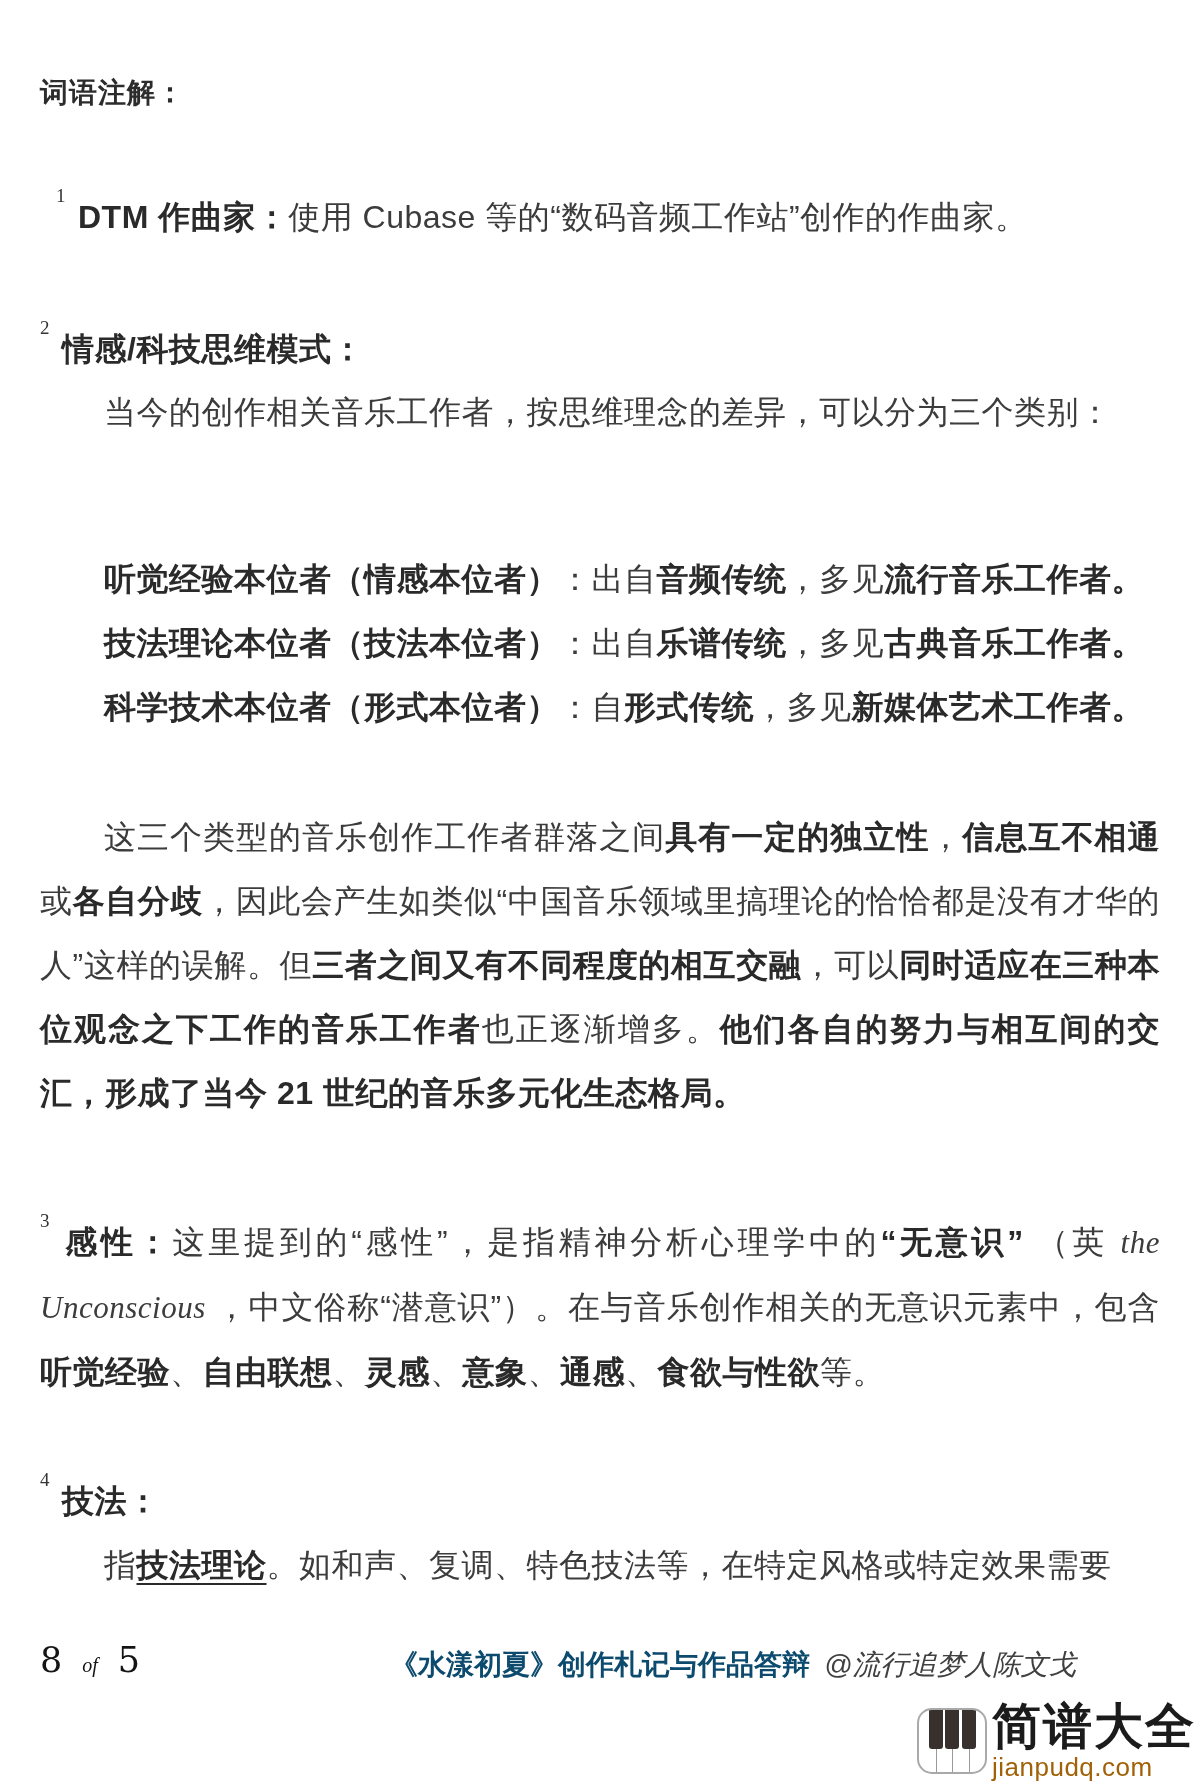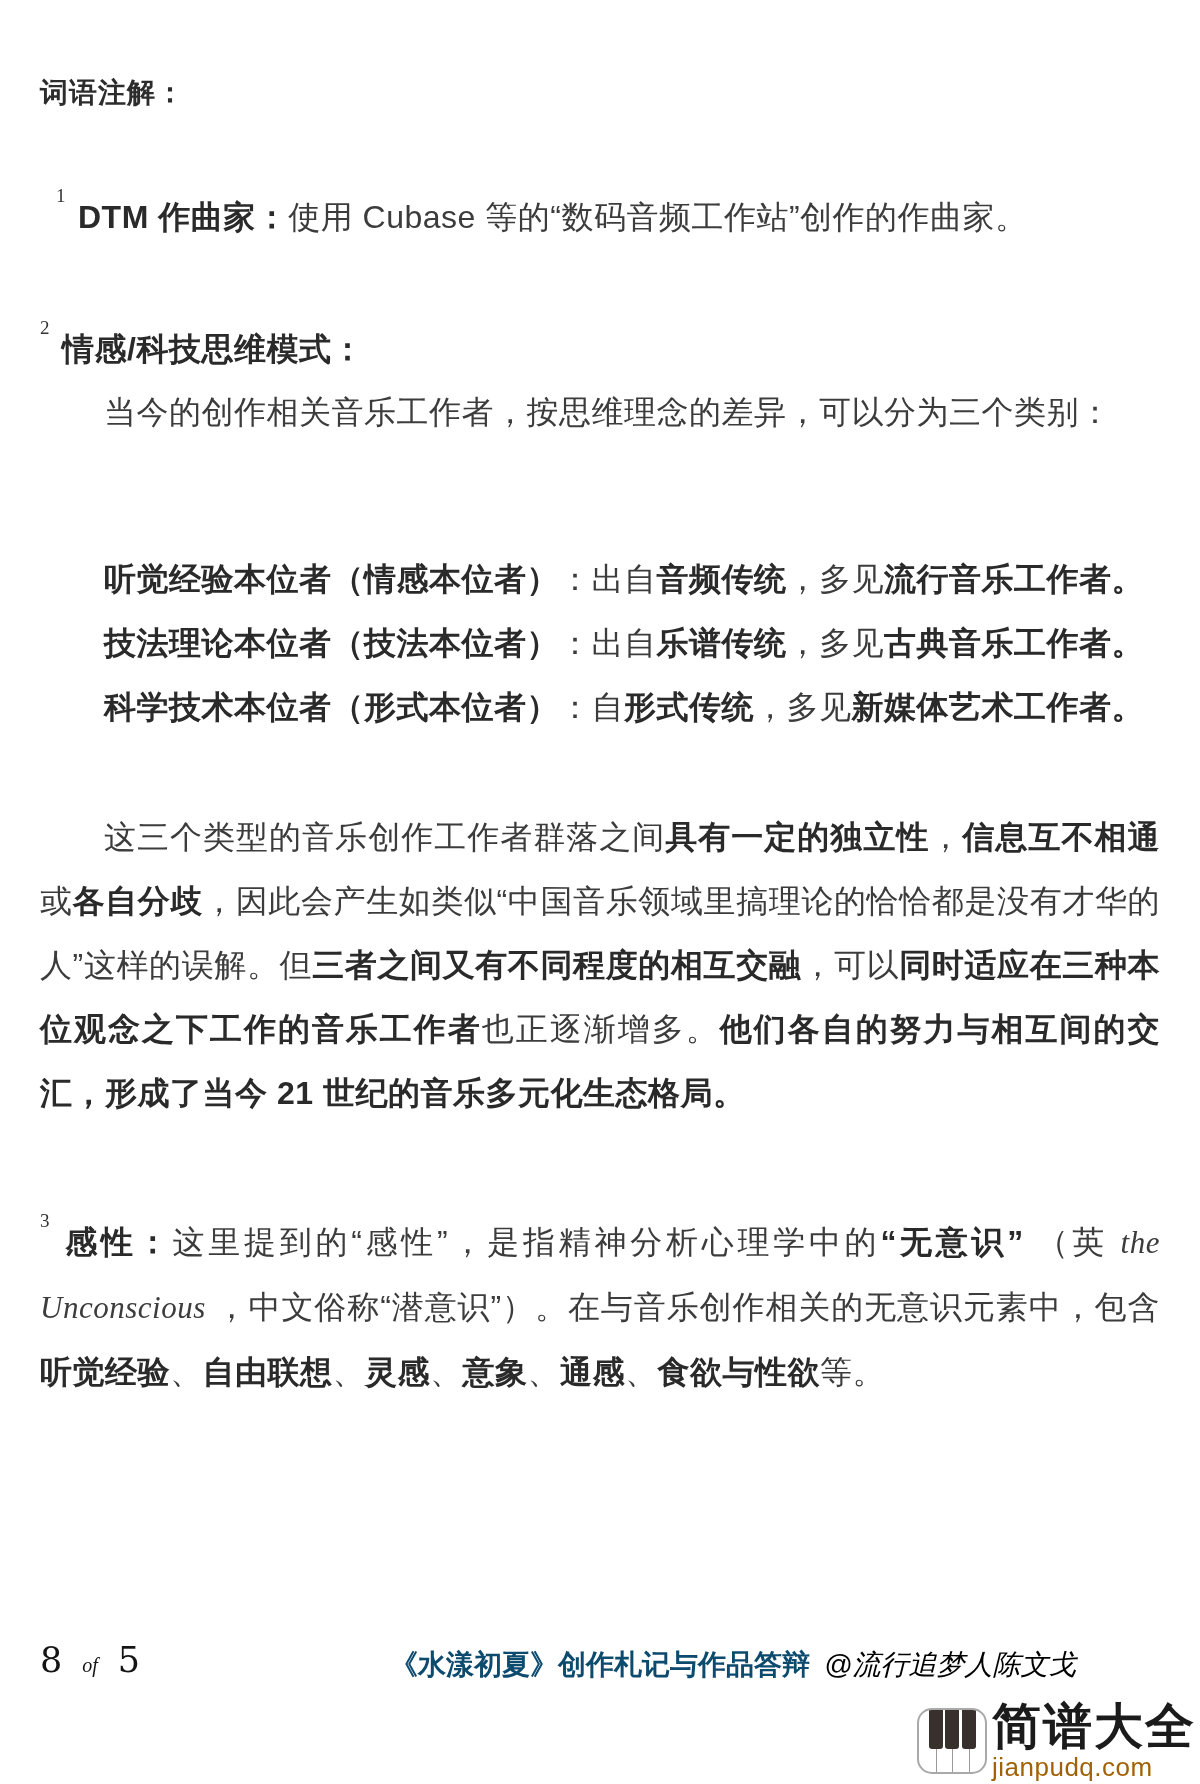--- a/index.html
+++ b/index.html
@@ -72,21 +72,21 @@
     font-size: 20px;
     margin: 0 20px;
   }
   .doc-info {
     position: absolute;
     left: 350px; top: 6px;
     font-size: 28px;
     white-space: nowrap;
   }
   .doc-title { font-weight: 700; color: #0c4a6e; margin-top: 12px; }
-  .doc-author { font-style: italic; color: #000000; margin-left: 14px; font-weight: 400; }
+  .doc-author { font-style: italic; color: #404040; margin-left: 14px; font-weight: 400; }
 
   .watermark {
     position: absolute;
     right: 4px; bottom: 4px;
     display: flex;
     align-items: center;
     gap: 5px;
   }
   .wm-icon {
     width: 70px; height: 66px;
@@ -153,20 +153,24 @@
       <p class="para ind"><span class="b">科学技术本位者（形式本位者）</span><span>：自</span><span class="b">形式传统</span><span>，多见</span><span class="b">新媒体艺术工作者。</span></p>
     </div>
 
     <p class="para ind gap-big"><span>这三个类型的音乐创作工作者群落之间</span><span class="b">具有一定的独立性</span><span>，</span><span class="b">信息互不相通</span><span>或</span><span class="b">各自分歧</span><span>，因此会产生如类似“中国音乐领域里搞理论的恰恰都是没有才华的人”这样的误解。但</span><span class="b">三者之间又有不同程度的相互交融</span><span>，可以</span><span class="b">同时适应在三种本位观念之下工作的音乐工作者</span><span>也正逐渐增多。</span><span class="b">他们各自的努力与相互间的交汇，形成了当今 21 世纪的音乐多元化生态格局。</span></p>
   </div>
 
   <div class="gap-fn3">
     <p class="para"><sup class="fn-marker">3</sup><span><span class="b">感性：</span><span>这里提到的“感性”，是指精神分析心理学中的</span><span class="b">“无意识”</span><span> （英 </span><span class="i serif">the Unconscious</span><span> ，中文俗称“潜意识”）。在与音乐创作相关的无意识元素中，包含</span><span class="b">听觉经验</span><span>、</span><span class="b">自由联想</span><span>、</span><span class="b">灵感</span><span>、</span><span class="b">意象</span><span>、</span><span class="b">通感</span><span>、</span><span class="b">食欲与性欲</span><span>等。</span></span></p>
   </div>
 
+  <div class="gap-fn4">
+    <p class="para"><sup class="fn-marker">4</sup><span><span class="b">技法：</span></span></p>
+    <p class="para ind"><span>指</span><span class="b u">技法理论</span><span>。如和声、复调、特色技法等，在特定风格或特定效果需要</span></p>
+  </div>
 
 </div>
 
 <div class="footer">
   <span class="page-num"><span>8</span><span class="of">of</span><span>5</span></span>
   <span class="doc-info"><span class="doc-title">《水漾初夏》创作札记与作品答辩</span><span class="doc-author">@流行追梦人陈文戈</span></span>
 </div>
 
 <div class="watermark">
   <div class="wm-icon">

